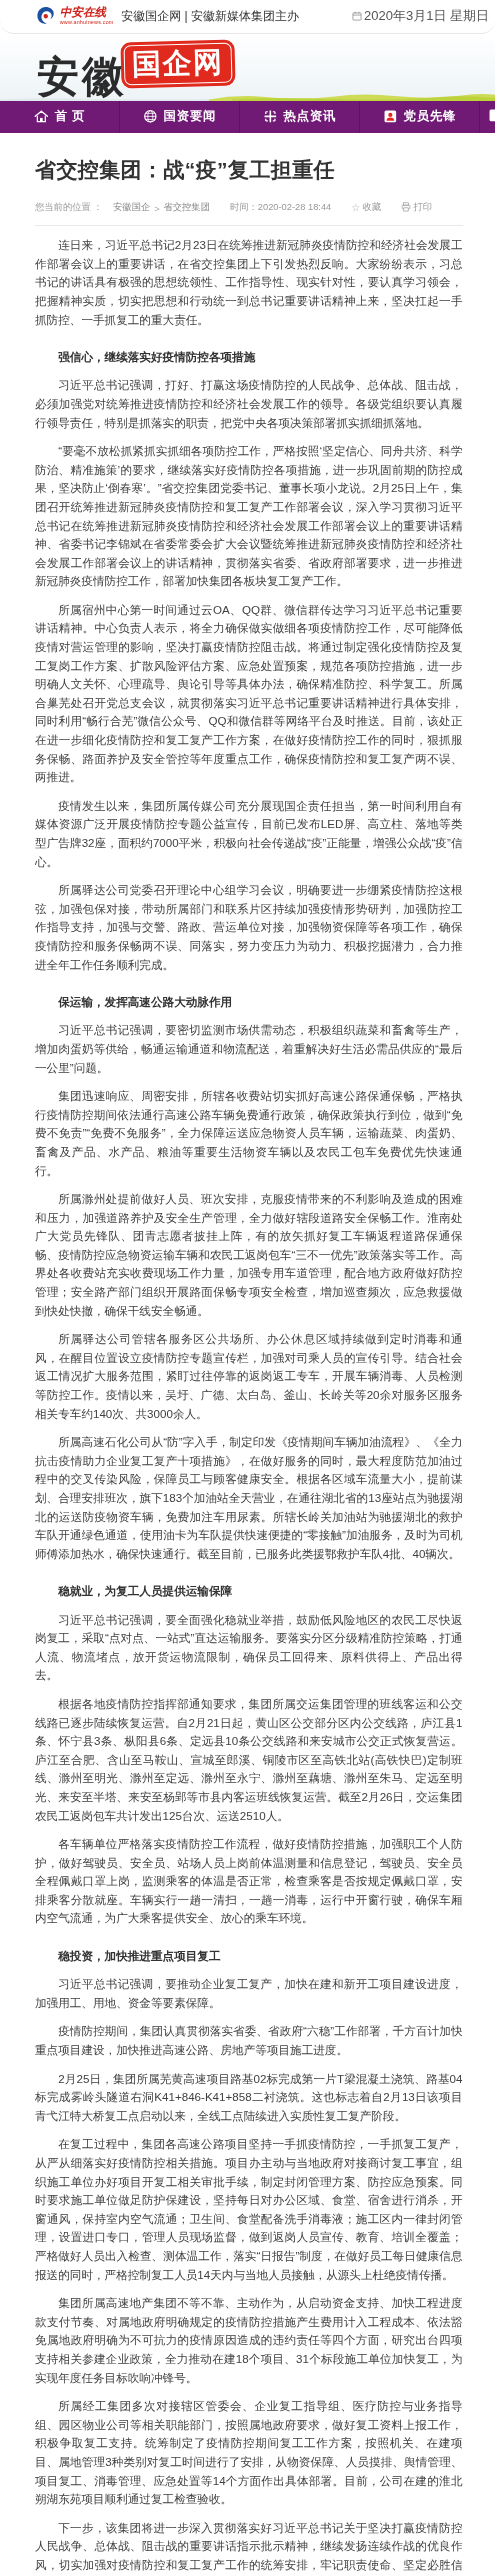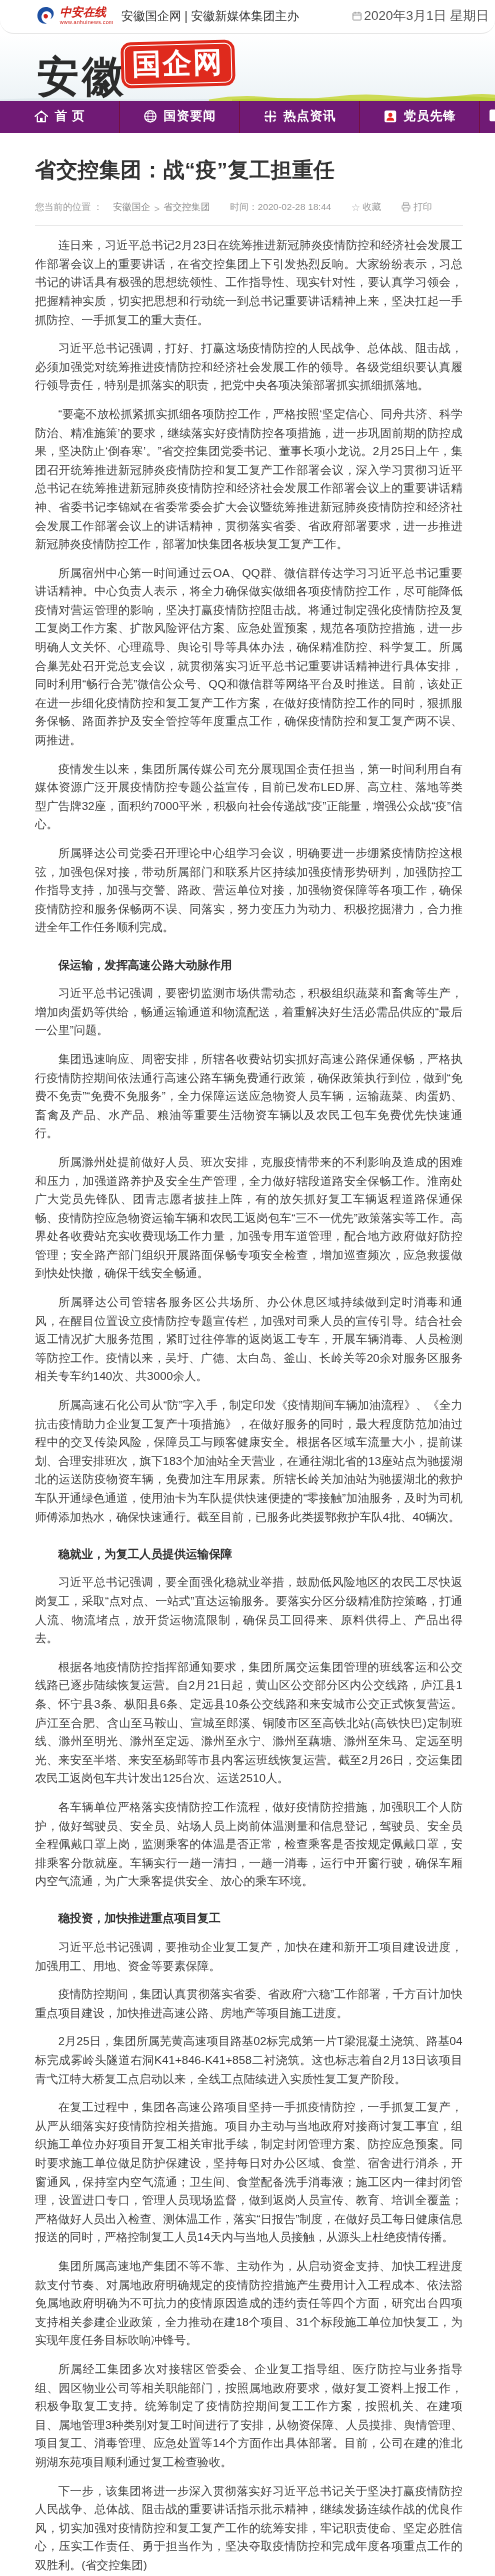--- a/index.html
+++ b/index.html
@@ -178,20 +178,21 @@
           <rect x="1.8" y="5.1" width="12.4" height="6" rx="1" fill="none" stroke="#999" stroke-width="1.1"></rect>
           <rect x="4.5" y="9.3" width="7" height="5.2" fill="#fff" stroke="#999" stroke-width="1.1"></rect>
         </svg>
       </span>
       <span>打印</span>
     </span>
   </div>
 
   <div class="content">
       <p class="para">连日来，习近平总书记2月23日在统筹推进新冠肺炎疫情防控和经济社会发展工作部署会议上的重要讲话，在省交控集团上下引发热烈反响。大家纷纷表示，习总书记的讲话具有极强的思想统领性、工作指导性、现实针对性，要认真学习领会，把握精神实质，切实把思想和行动统一到总书记重要讲话精神上来，坚决扛起一手抓防控、一手抓复工的重大责任。</p>
+      <h2 class="subhead">强信心，继续落实好疫情防控各项措施</h2>
       <p class="para">习近平总书记强调，打好、打赢这场疫情防控的人民战争、总体战、阻击战，必须加强党对统筹推进疫情防控和经济社会发展工作的领导。各级党组织要认真履行领导责任，特别是抓落实的职责，把党中央各项决策部署抓实抓细抓落地。</p>
       <p class="para">“要毫不放松抓紧抓实抓细各项防控工作，严格按照‘坚定信心、同舟共济、科学防治、精准施策’的要求，继续落实好疫情防控各项措施，进一步巩固前期的防控成果，坚决防止‘倒春寒’。”省交控集团党委书记、董事长项小龙说。2月25日上午，集团召开统筹推进新冠肺炎疫情防控和复工复产工作部署会议，深入学习贯彻习近平总书记在统筹推进新冠肺炎疫情防控和经济社会发展工作部署会议上的重要讲话精神、省委书记李锦斌在省委常委会扩大会议暨统筹推进新冠肺炎疫情防控和经济社会发展工作部署会议上的讲话精神，贯彻落实省委、省政府部署要求，进一步推进新冠肺炎疫情防控工作，部署加快集团各板块复工复产工作。</p>
       <p class="para">所属宿州中心第一时间通过云OA、QQ群、微信群传达学习习近平总书记重要讲话精神。中心负责人表示，将全力确保做实做细各项疫情防控工作，尽可能降低疫情对营运管理的影响，坚决打赢疫情防控阻击战。将通过制定强化疫情防控及复工复岗工作方案、扩散风险评估方案、应急处置预案，规范各项防控措施，进一步明确人文关怀、心理疏导、舆论引导等具体办法，确保精准防控、科学复工。所属合巢芜处召开党总支会议，就贯彻落实习近平总书记重要讲话精神进行具体安排，同时利用“畅行合芜”微信公众号、QQ和微信群等网络平台及时推送。目前，该处正在进一步细化疫情防控和复工复产工作方案，在做好疫情防控工作的同时，狠抓服务保畅、路面养护及安全管控等年度重点工作，确保疫情防控和复工复产两不误、两推进。</p>
       <p class="para">疫情发生以来，集团所属传媒公司充分展现国企责任担当，第一时间利用自有媒体资源广泛开展疫情防控专题公益宣传，目前已发布LED屏、高立柱、落地等类型广告牌32座，面积约7000平米，积极向社会传递战“疫”正能量，增强公众战“疫”信心。</p>
       <p class="para">所属驿达公司党委召开理论中心组学习会议，明确要进一步绷紧疫情防控这根弦，加强包保对接，带动所属部门和联系片区持续加强疫情形势研判，加强防控工作指导支持，加强与交警、路政、营运单位对接，加强物资保障等各项工作，确保疫情防控和服务保畅两不误、同落实，努力变压力为动力、积极挖掘潜力，合力推进全年工作任务顺利完成。</p>
       <h2 class="subhead">保运输，发挥高速公路大动脉作用</h2>
       <p class="para">习近平总书记强调，要密切监测市场供需动态，积极组织蔬菜和畜禽等生产，增加肉蛋奶等供给，畅通运输通道和物流配送，着重解决好生活必需品供应的“最后一公里”问题。</p>
       <p class="para">集团迅速响应、周密安排，所辖各收费站切实抓好高速公路保通保畅，严格执行疫情防控期间依法通行高速公路车辆免费通行政策，确保政策执行到位，做到“免费不免责”“免费不免服务”，全力保障运送应急物资人员车辆，运输蔬菜、肉蛋奶、畜禽及产品、水产品、粮油等重要生活物资车辆以及农民工包车免费优先快速通行。</p>
       <p class="para">所属滁州处提前做好人员、班次安排，克服疫情带来的不利影响及造成的困难和压力，加强道路养护及安全生产管理，全力做好辖段道路安全保畅工作。淮南处广大党员先锋队、团青志愿者披挂上阵，有的放矢抓好复工车辆返程道路保通保畅、疫情防控应急物资运输车辆和农民工返岗包车“三不一优先”政策落实等工作。高界处各收费站充实收费现场工作力量，加强专用车道管理，配合地方政府做好防控管理；安全路产部门组织开展路面保畅专项安全检查，增加巡查频次，应急救援做到快处快撤，确保干线安全畅通。</p>
       <p class="para">所属驿达公司管辖各服务区公共场所、办公休息区域持续做到定时消毒和通风，在醒目位置设立疫情防控专题宣传栏，加强对司乘人员的宣传引导。结合社会返工情况扩大服务范围，紧盯过往停靠的返岗返工专车，开展车辆消毒、人员检测等防控工作。疫情以来，吴圩、广德、太白岛、釜山、长岭关等20余对服务区服务相关专车约140次、共3000余人。</p>

